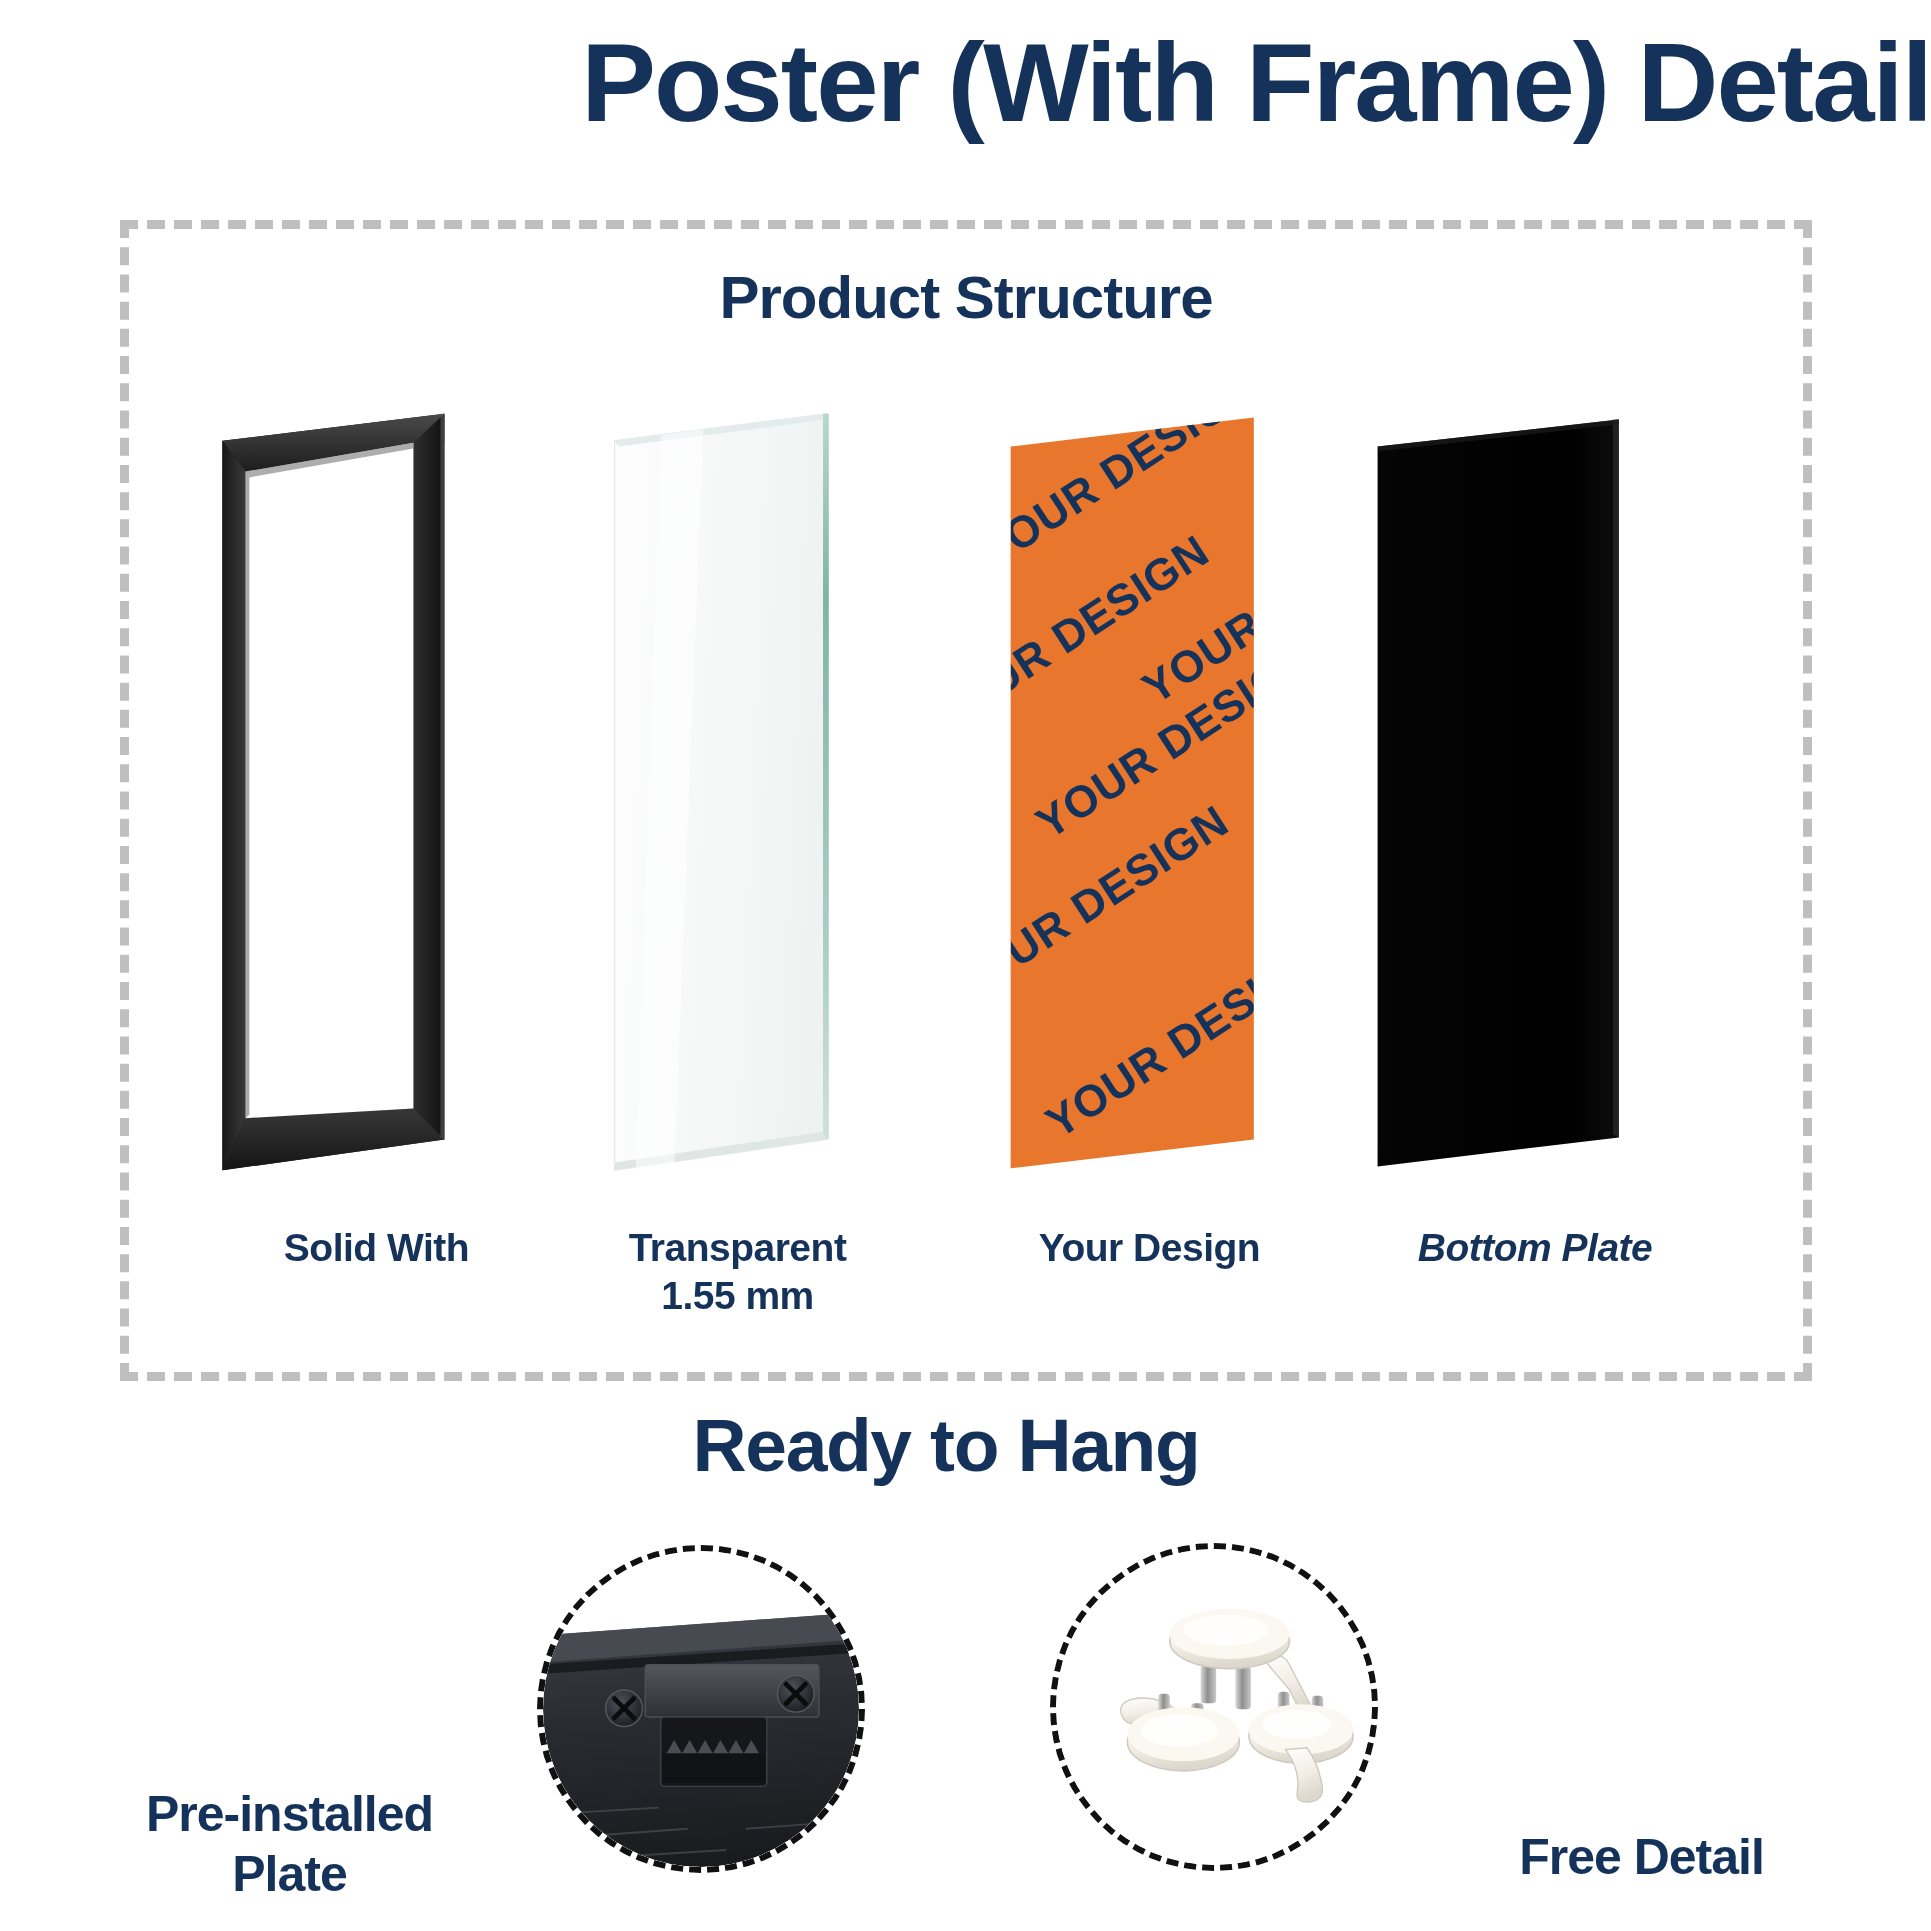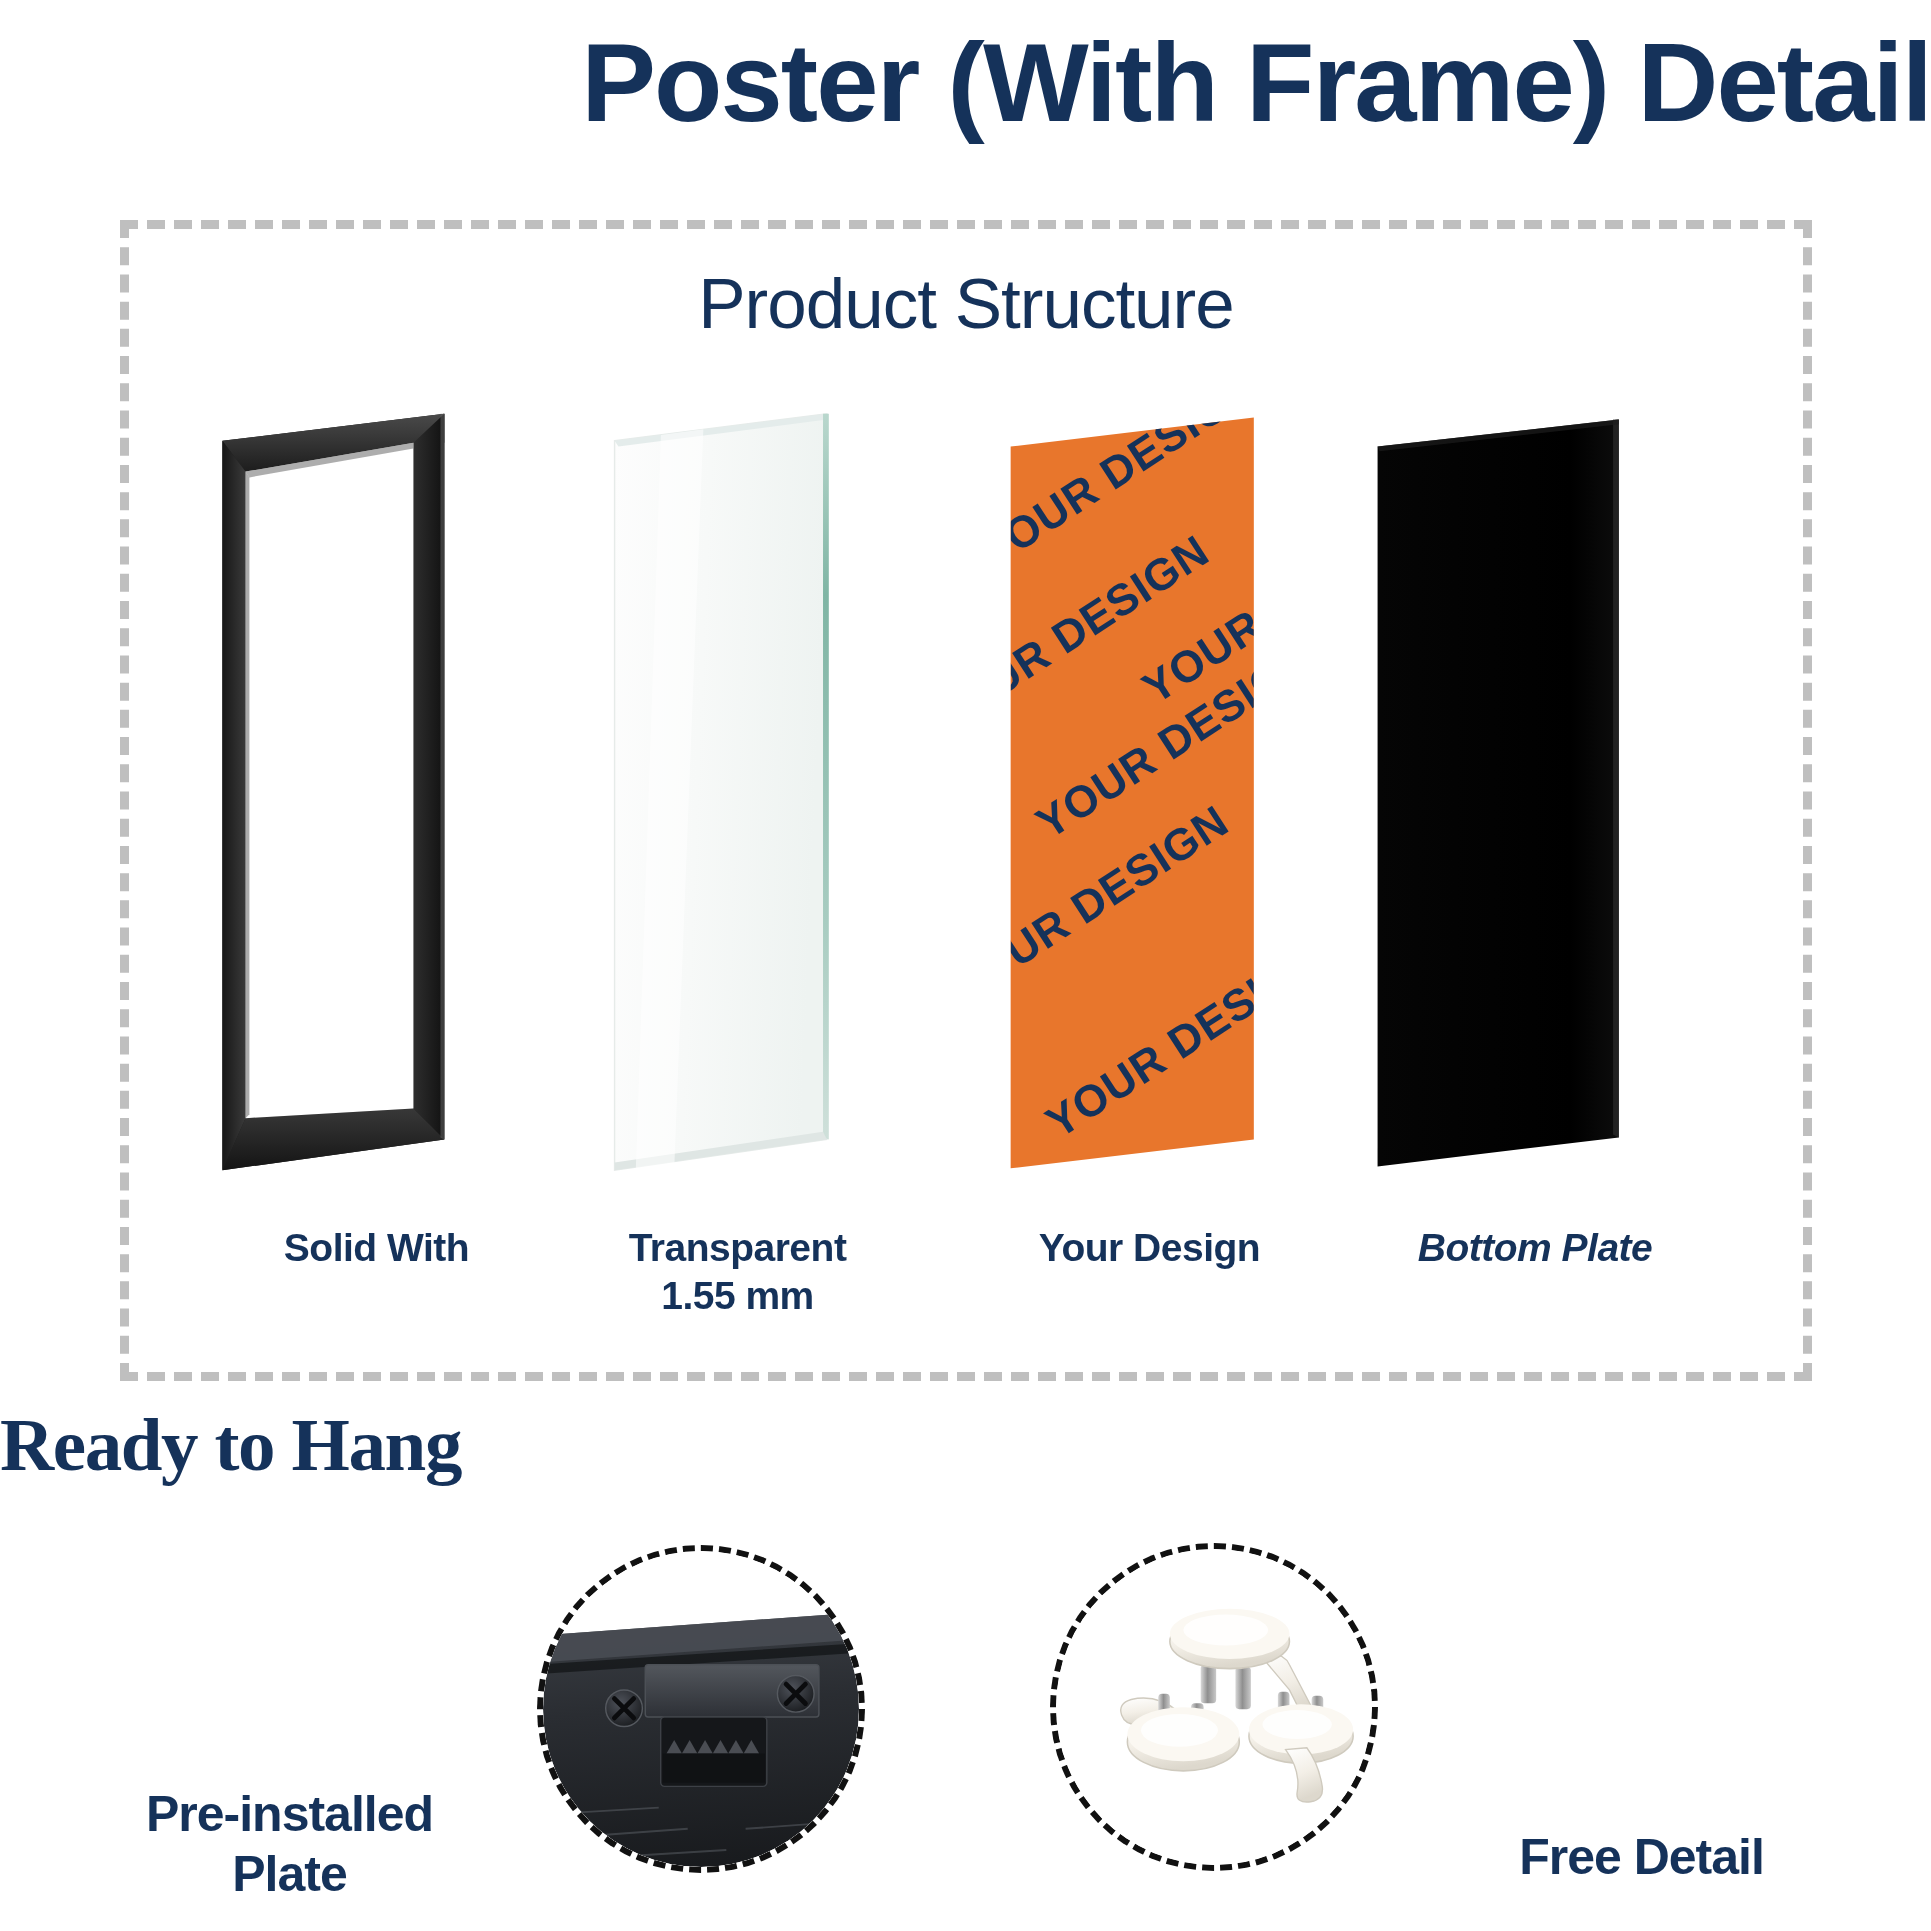--- a/index.html
+++ b/index.html
@@ -41,22 +41,22 @@
     border: 9.7px dashed #bfbfbf;
     box-sizing: border-box;
   }
 
   .structure-title {
     position: absolute;
     left: 120px;
     top: 263px;
     width: 1692px;
     text-align: center;
-    font-size: 71px;
-    font-weight: normal;
+    font-size: 60px;
+    font-weight: bold;
     letter-spacing: -1px;
     color: #15325A;
   }
 
   
   .panels {
     position: absolute;
     left: 120px;
     top: 406px;
     width: 1692px;
@@ -89,26 +89,25 @@
   .cap-2 { left: 554px;  top: 1224px; width: 367px; }
   .cap-3 { left: 966px; top: 1224px; width: 367px; }
   .cap-4 { left: 1332px; top: 1224px; width: 406px; font-style: italic; }
 
   
   .hang-title {
     position: absolute;
     left: 0;
     top: 1402px;
     width: 1892px;
-    text-align: left;
+    text-align: center;
     font-size: 75px;
     font-weight: bold;
     letter-spacing: -1.4px;
     color: #15325A;
-    font-family: Liberation Serif, serif;
   }
 
   .hang-circle {
     position: absolute;
     width: 328px;
     height: 328px;
     border-radius: 50%;
     overflow: hidden;
   }
   .circle-hanger {

